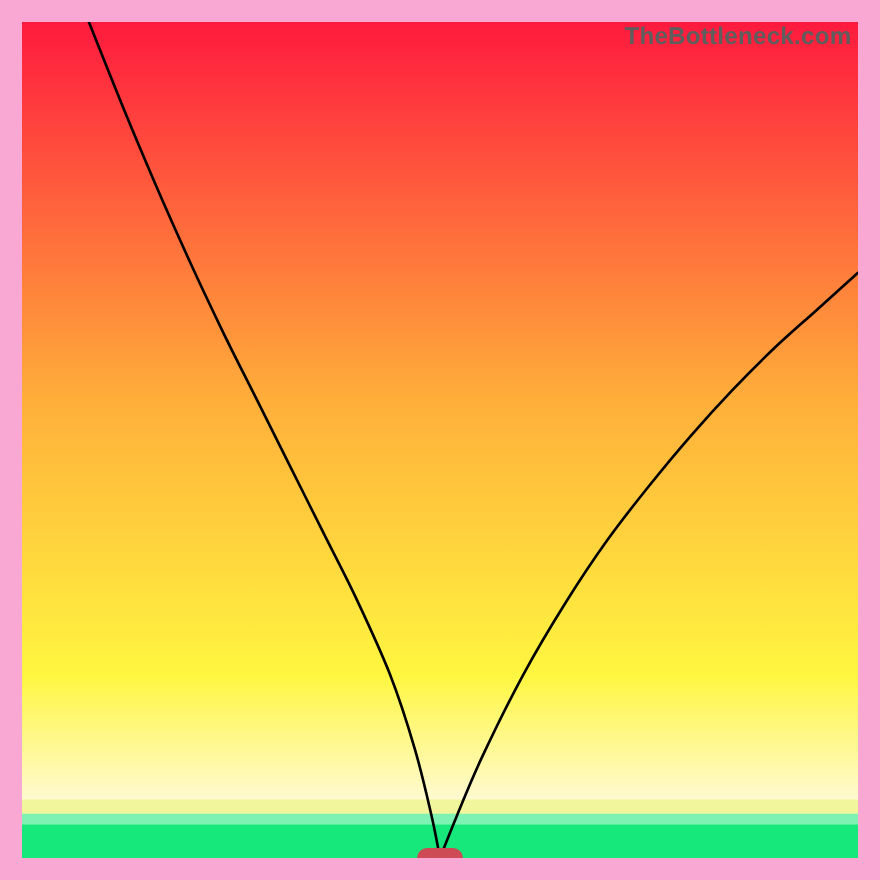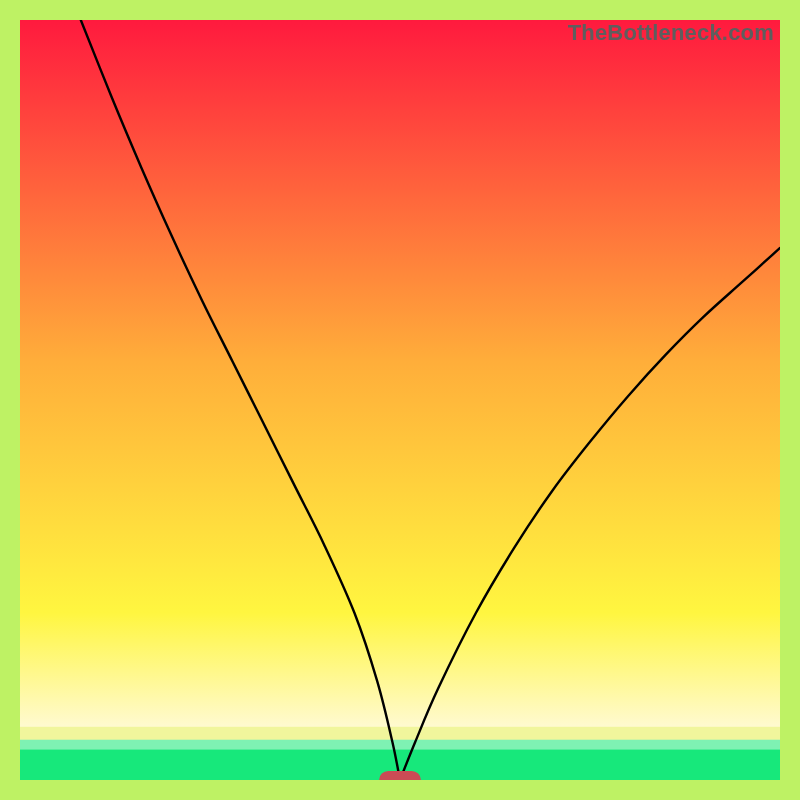--- a/index.html
+++ b/index.html
@@ -8,21 +8,21 @@
     width: 800px;
     height: 800px;
     background: #000;
     font-family: Arial, Helvetica, sans-serif;
     overflow: hidden;
   }
   .frame {
     position: relative;
     width: 800px;
     height: 800px;
-    background: #bef264;
+    background: #f9a8d4;
   }
   .plot {
     position: absolute;
     left: 20px;
     top: 20px;
     width: 760px;
     height: 760px;
     overflow: hidden;
   }
   .watermark {

